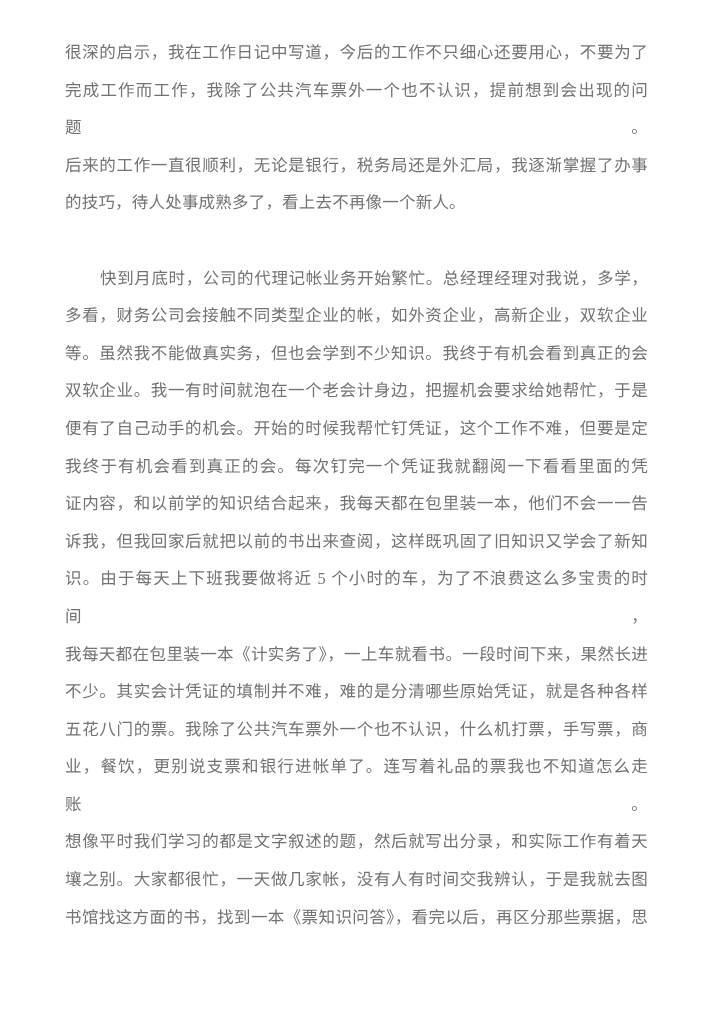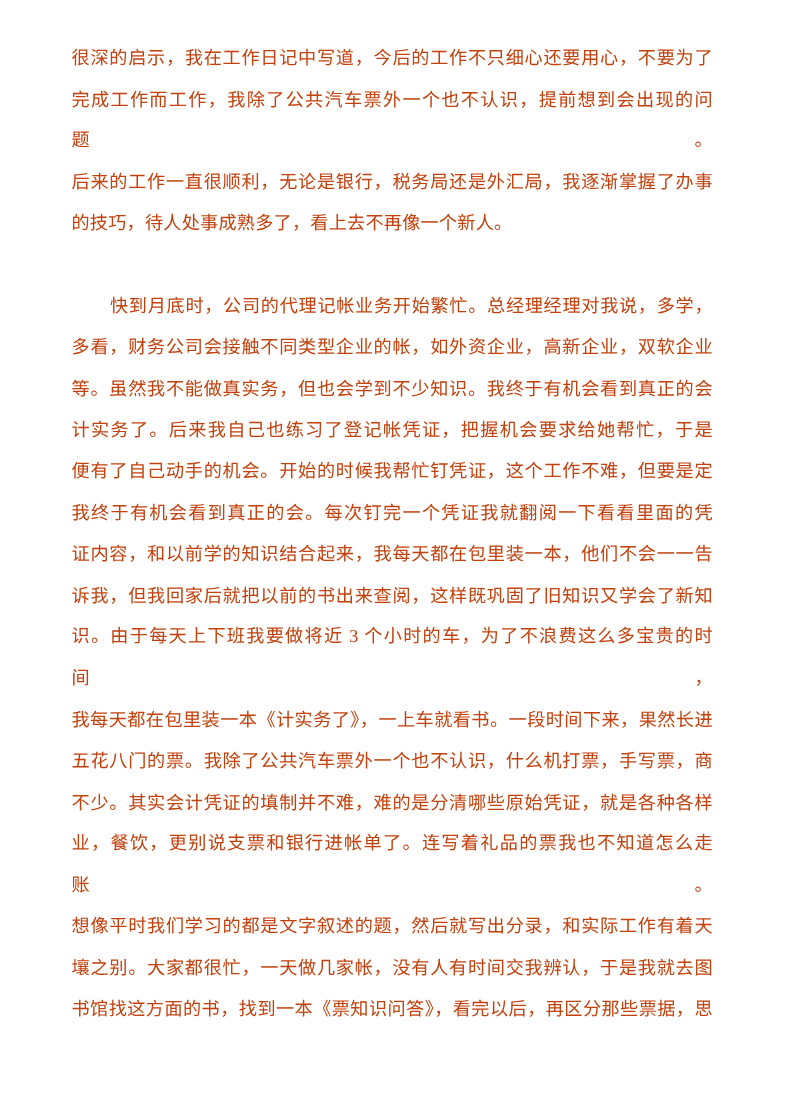--- a/index.html
+++ b/index.html
@@ -38,39 +38,39 @@
     text-align-last: left; 
   }
   .line.indent {
     text-indent: 35px; 
   }
 </style>
 </head>
 <body>
 
 <div class="page">
-  <div class="doc" id="doc-body" style="color: #c2410c;">
+  <div class="doc" id="doc-body" style="color: #737373;">
       <div class="para">
         <div class="line">很深的启示，我在工作日记中写道，今后的工作不只细心还要用心，不要为了</div>
         <div class="line">完成工作而工作，我除了公共汽车票外一个也不认识，提前想到会出现的问题。</div>
         <div class="line">后来的工作一直很顺利，无论是银行，税务局还是外汇局，我逐渐掌握了办事</div>
         <div class="line short">的技巧，待人处事成熟多了，看上去不再像一个新人。</div>
       </div>
       <div class="para">
         <div class="line indent">快到月底时，公司的代理记帐业务开始繁忙。总经理经理对我说，多学，</div>
         <div class="line">多看，财务公司会接触不同类型企业的帐，如外资企业，高新企业，双软企业</div>
         <div class="line">等。虽然我不能做真实务，但也会学到不少知识。我终于有机会看到真正的会</div>
-        <div class="line">计实务了。后来我自己也练习了登记帐凭证，把握机会要求给她帮忙，于是</div>
+        <div class="line">双软企业。我一有时间就泡在一个老会计身边，把握机会要求给她帮忙，于是</div>
         <div class="line">便有了自己动手的机会。开始的时候我帮忙钉凭证，这个工作不难，但要是定</div>
         <div class="line">我终于有机会看到真正的会。每次钉完一个凭证我就翻阅一下看看里面的凭</div>
         <div class="line">证内容，和以前学的知识结合起来，我每天都在包里装一本，他们不会一一告</div>
         <div class="line">诉我，但我回家后就把以前的书出来查阅，这样既巩固了旧知识又学会了新知</div>
-        <div class="line">识。由于每天上下班我要做将近 3 个小时的车，为了不浪费这么多宝贵的时间，</div>
+        <div class="line">识。由于每天上下班我要做将近 5 个小时的车，为了不浪费这么多宝贵的时间，</div>
         <div class="line">我每天都在包里装一本《计实务了》，一上车就看书。一段时间下来，果然长进</div>
+        <div class="line">不少。其实会计凭证的填制并不难，难的是分清哪些原始凭证，就是各种各样</div>
         <div class="line">五花八门的票。我除了公共汽车票外一个也不认识，什么机打票，手写票，商</div>
-        <div class="line">不少。其实会计凭证的填制并不难，难的是分清哪些原始凭证，就是各种各样</div>
         <div class="line">业，餐饮，更别说支票和银行进帐单了。连写着礼品的票我也不知道怎么走账。</div>
         <div class="line">想像平时我们学习的都是文字叙述的题，然后就写出分录，和实际工作有着天</div>
         <div class="line">壤之别。大家都很忙，一天做几家帐，没有人有时间交我辨认，于是我就去图</div>
         <div class="line">书馆找这方面的书，找到一本《票知识问答》，看完以后，再区分那些票据，思</div>
       </div>
     </div>
 </div>
 
 </body></html>

